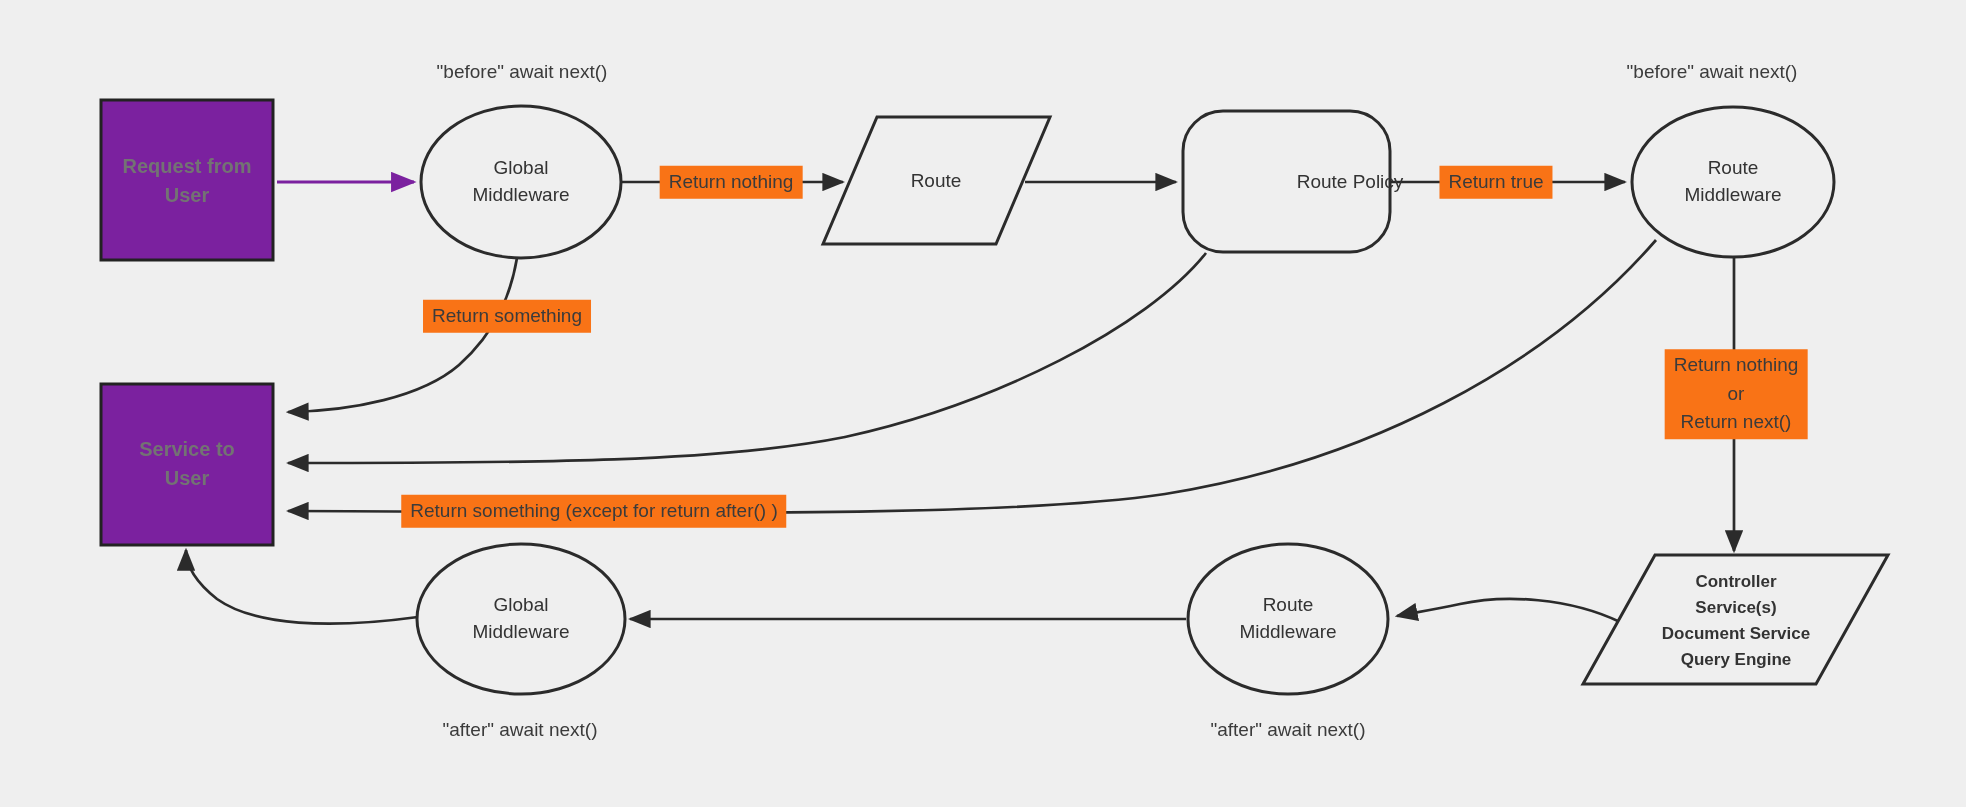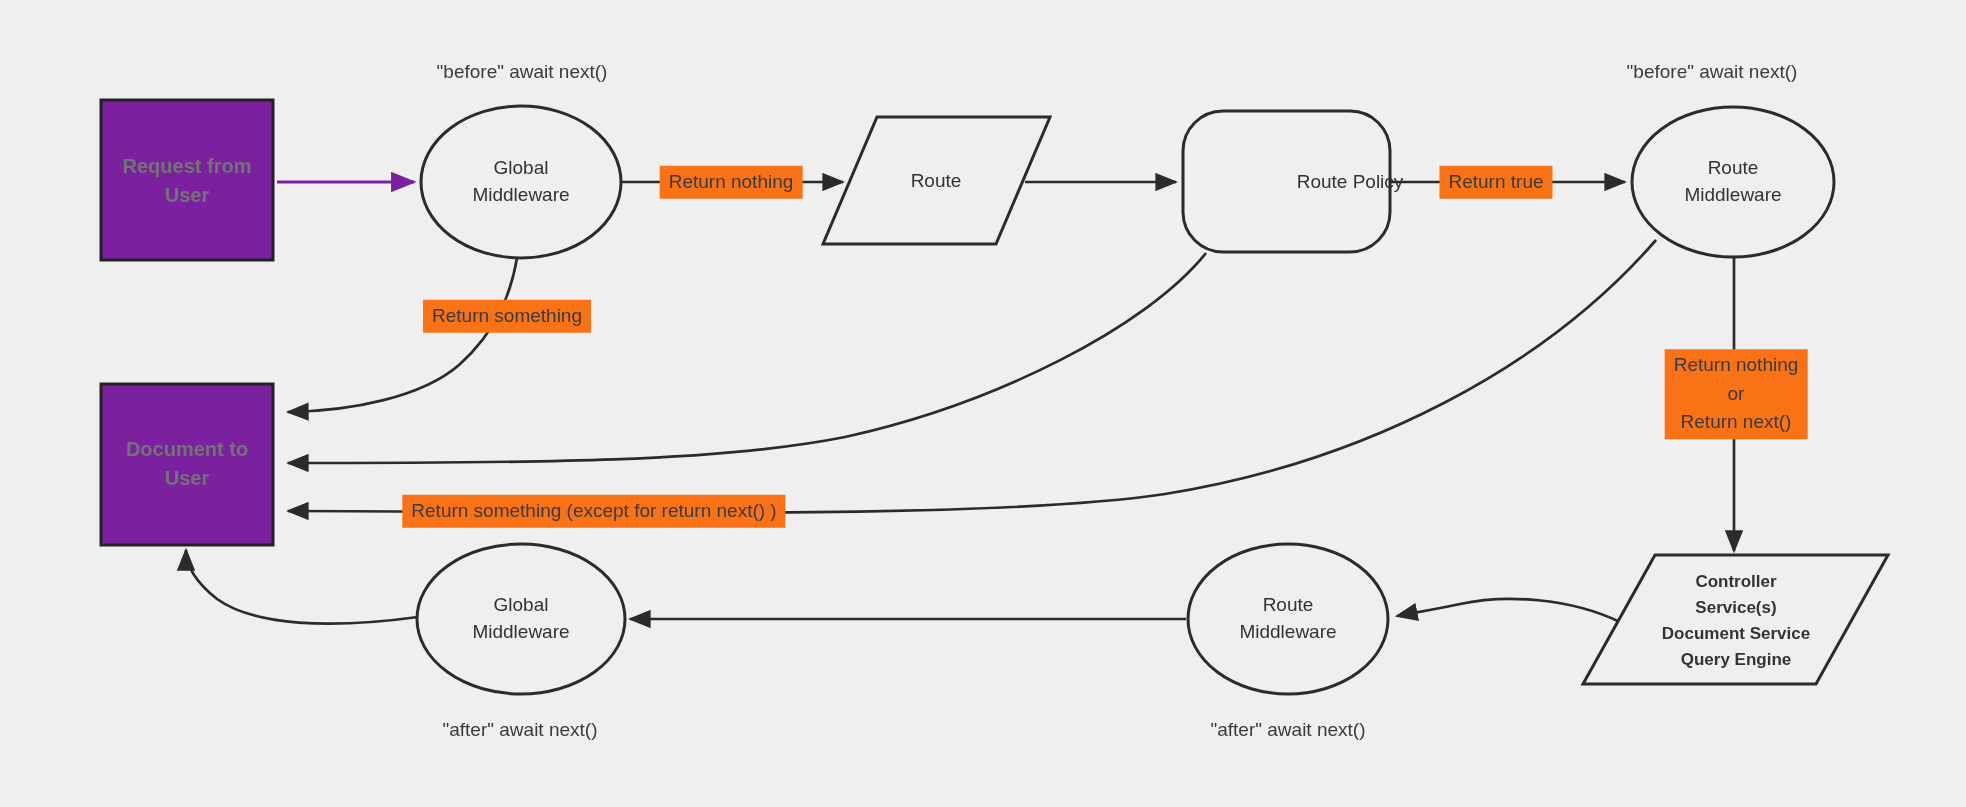--- a/index.html
+++ b/index.html
@@ -58,21 +58,21 @@
     <polygon points="1655,555 1888,555 1816,684 1583,684" fill="#efefef" stroke="#2b2b2b" stroke-width="3"></polygon>
     <ellipse cx="1288" cy="619" rx="100" ry="75" fill="#efefef" stroke="#2b2b2b" stroke-width="3"></ellipse>
     <ellipse cx="521" cy="619" rx="104" ry="75" fill="#efefef" stroke="#2b2b2b" stroke-width="3"></ellipse>
   </svg>
 
   <div class="node on-purple" style="left:187px;top:181px;">
     <div>Request from</div>
     <div>User</div>
   </div>
   <div class="node on-purple" style="left:187px;top:464px;">
-    <div>Document to</div>
+    <div>Service to</div>
     <div>User</div>
   </div>
   <div class="node" style="left:521px;top:182px;">
     <div>Global</div>
     <div>Middleware</div>
   </div>
   <div class="node" style="left:936px;top:181px;">
     <div>Route</div>
   </div>
   <div class="node" style="left:1350px;top:182px;">
@@ -95,21 +95,21 @@
   <div class="node" style="left:521px;top:619px;">
     <div>Global</div>
     <div>Middleware</div>
   </div>
 
   <div class="lbl" style="left:522px;top:72px;">"before" await next()</div>
   <div class="lbl" style="left:1712px;top:72px;">"before" await next()</div>
   <div class="lbl mask" style="left:731px;top:182px;">Return nothing</div>
   <div class="lbl mask" style="left:1496px;top:182px;">Return true</div>
   <div class="lbl mask" style="left:507px;top:316px;">Return something</div>
-  <div class="lbl mask" style="left:594px;top:511px;">Return something (except for return next() )</div>
+  <div class="lbl mask" style="left:594px;top:511px;">Return something (except for return after() )</div>
   <div class="lbl mask" style="left:1736px;top:394px;">
     <div>Return nothing</div>
     <div>or</div>
     <div>Return next()</div>
   </div>
   <div class="lbl" style="left:520px;top:730px;">"after" await next()</div>
   <div class="lbl" style="left:1288px;top:730px;">"after" await next()</div>
 
 </div>
 

